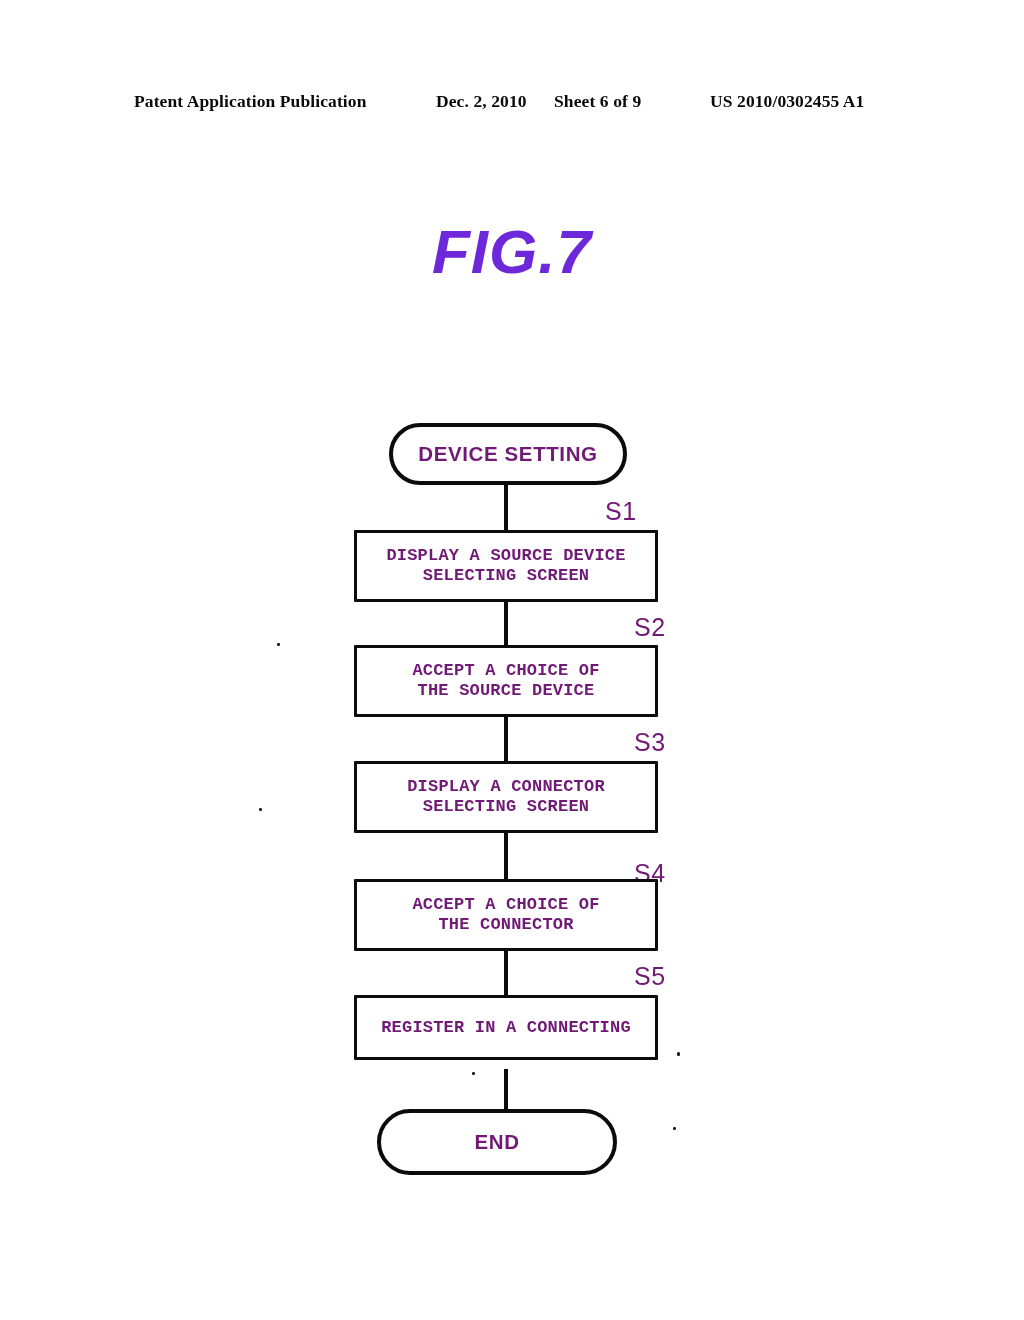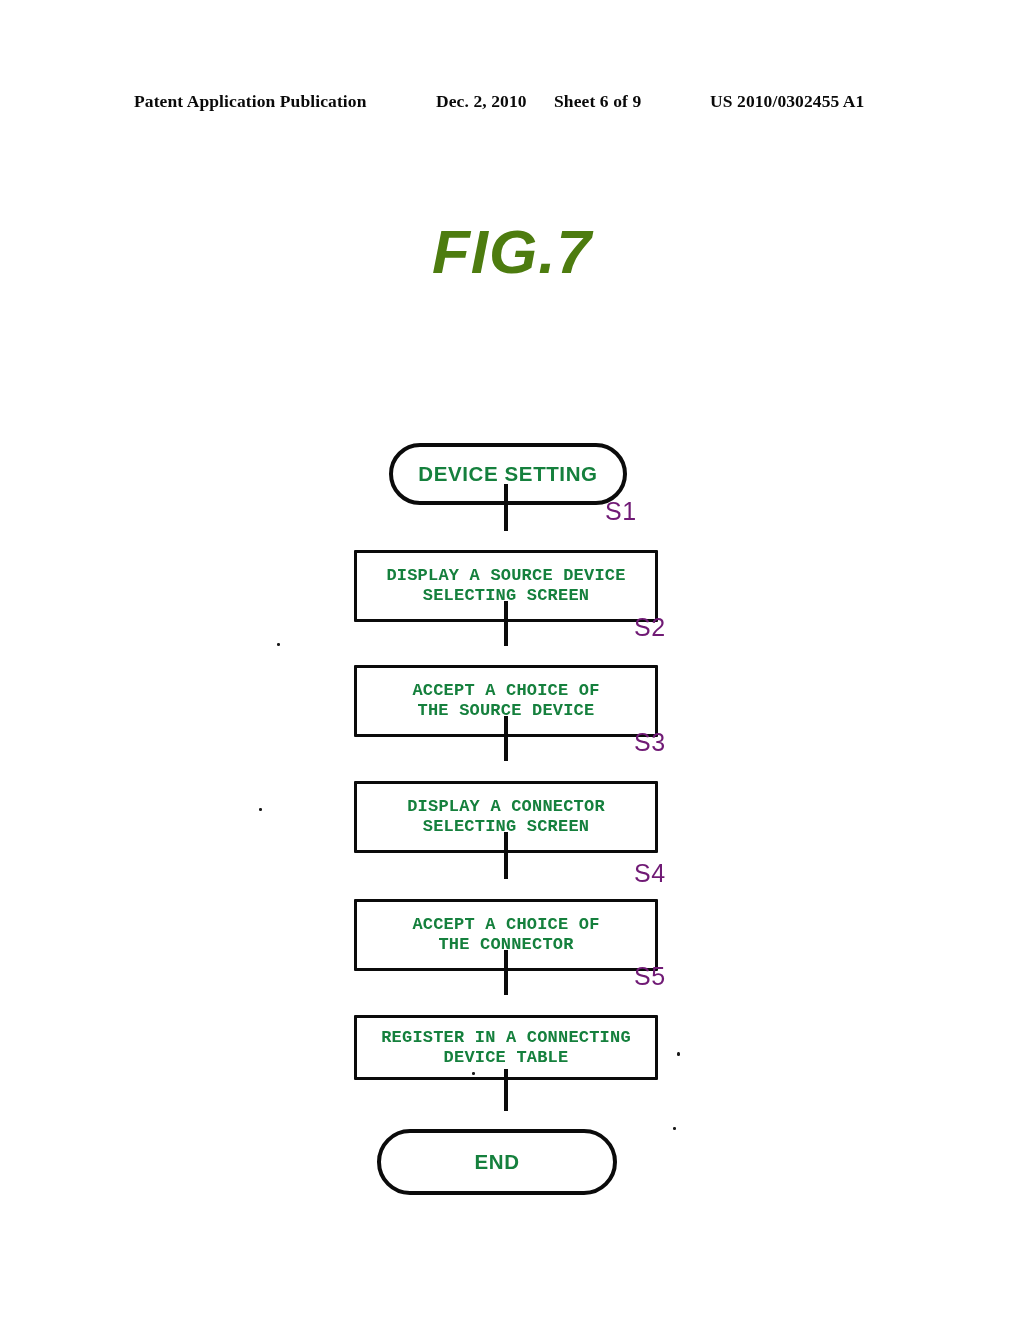--- a/index.html
+++ b/index.html
@@ -56,42 +56,41 @@
     position: absolute;
     left: 0;
     top: 216px;
     width: 1024px;
     text-align: center;
     font-family: "Liberation Sans", sans-serif;
     font-style: italic;
     font-weight: bold;
     font-size: 62px;
     letter-spacing: 1px;
-    color: #4d7c0f;
+    color: #6d28d9;
   }
 
   
   .flow {
     position: absolute;
     left: 0;
     top: 0;
     width: 1024px;
     height: 1320px;
   }
 
   .node {
     position: absolute;
     box-sizing: border-box;
     background: #ffffff;
     display: flex;
     align-items: center;
     justify-content: center;
     text-align: center;
-    color: #15803d;
-    margin-top: 20px;
+    color: #701a75;
   }
 
   .node.process {
     border: 3.5px solid #0b0b0b;
     border-radius: 1px;
     font-size: 17px;
     font-weight: bold;
     line-height: 1.17;
     letter-spacing: 0.2px;
     font-family: Liberation Mono, monospace;
@@ -196,21 +195,20 @@
         <span>THE CONNECTOR</span>
       </div>
     </div>
 
     <div class="connector" style="left:504px; top:950px; height:45px;"></div>
 
     <div class="step-label" style="left:634px; top:962px;">S5</div>
     <div class="node process" style="left:354px; top:995px; width:304px; height:65px;">
       <div class="lines">
         <span>REGISTER IN A CONNECTING</span>
-        <span>DEVICE TABLE</span>
       </div>
     </div>
 
     <div class="connector" style="left:504px; top:1069px; height:42px;"></div>
 
     <div class="node terminal" style="left:377px; top:1109px; width:240px; height:66px;">
       <div class="lines">
         <span>END</span>
       </div>
     </div>

